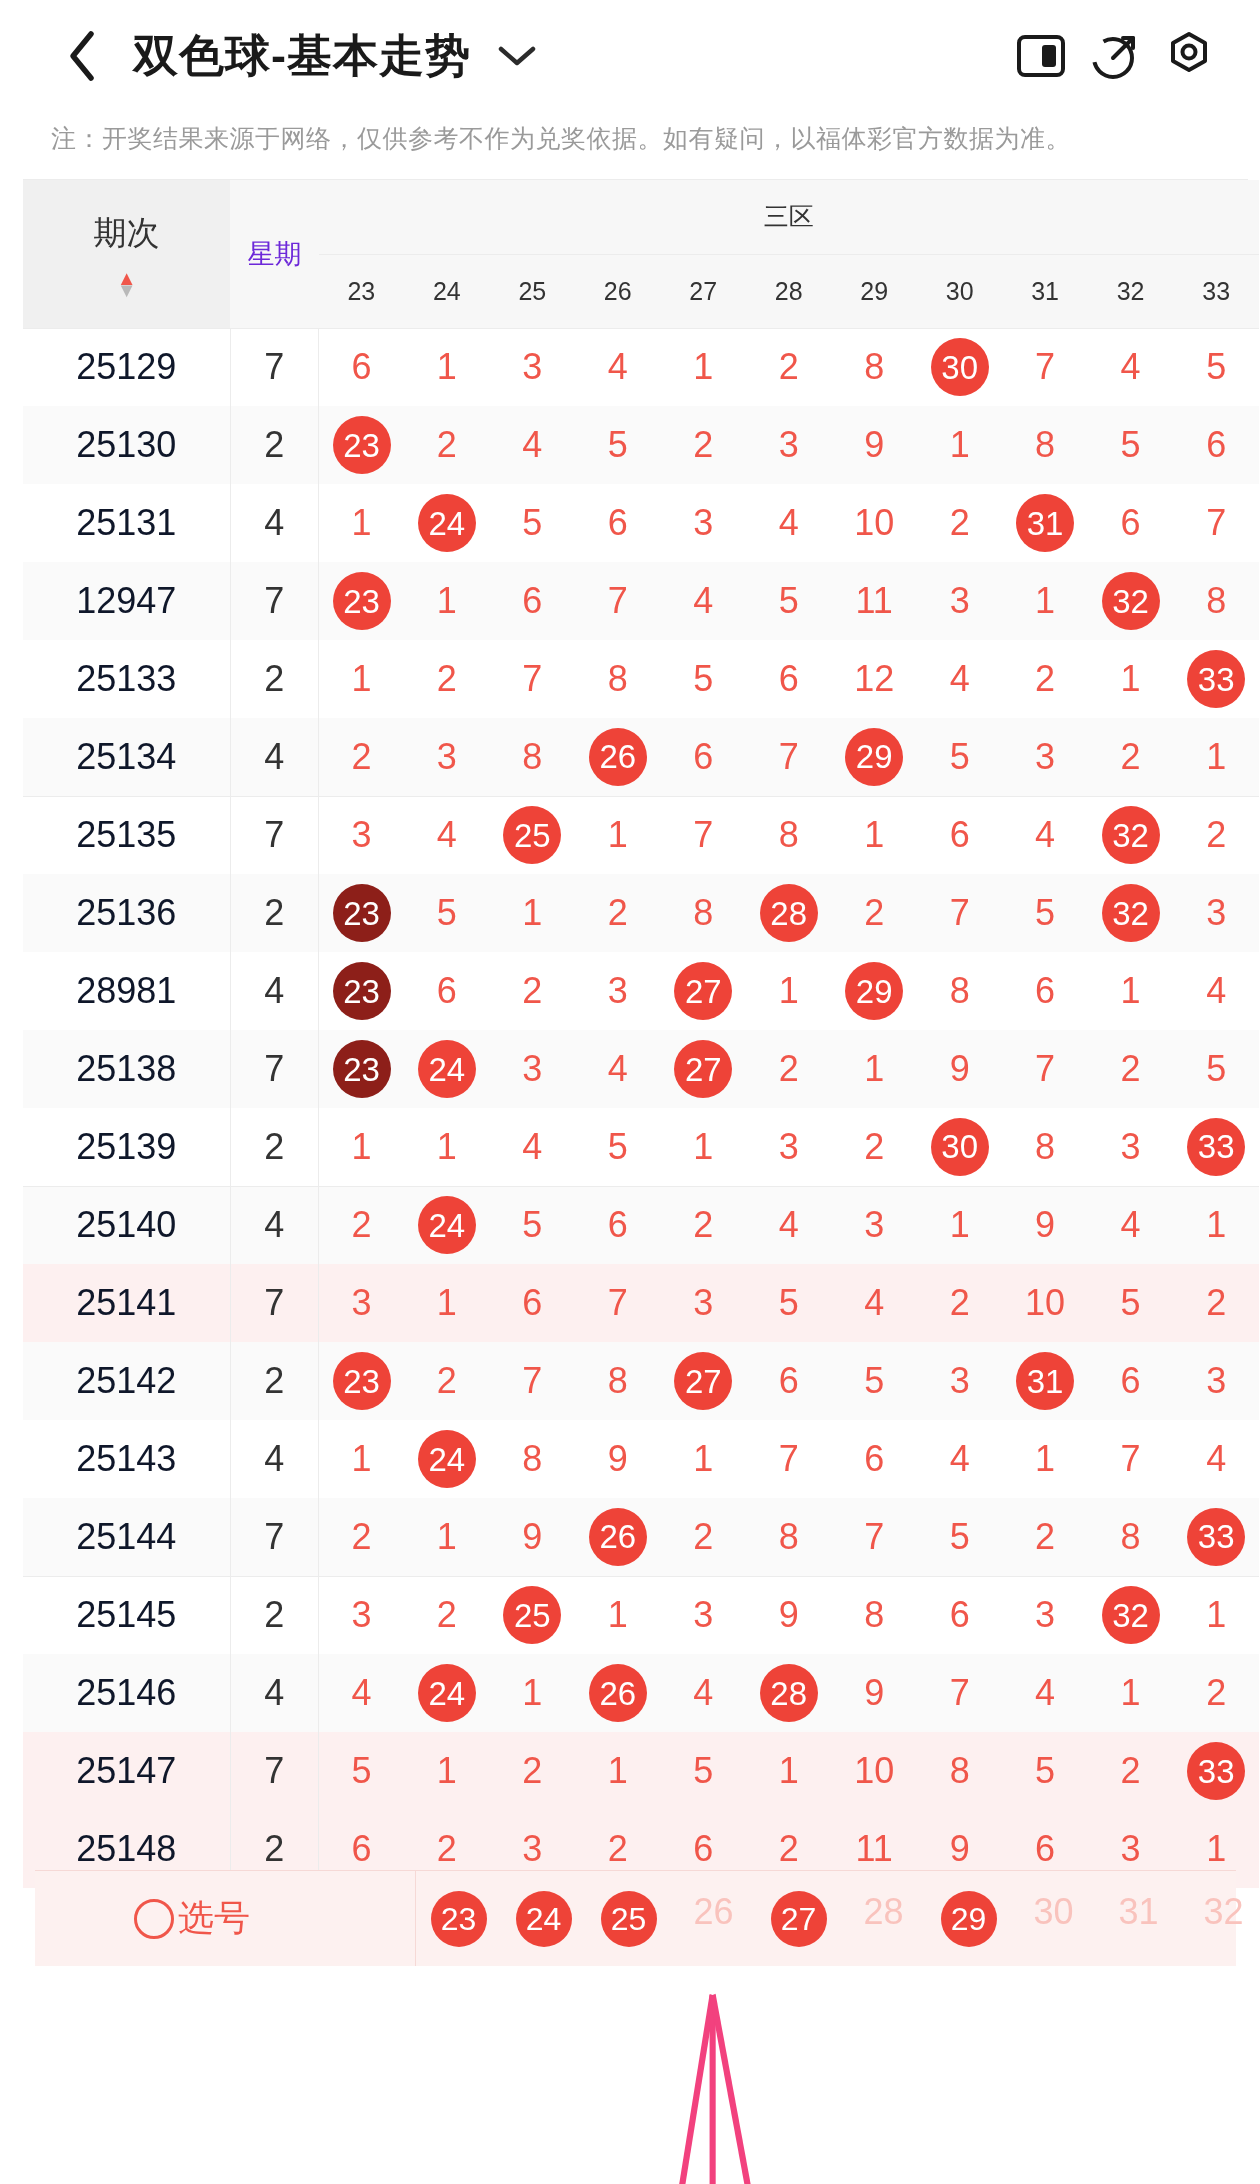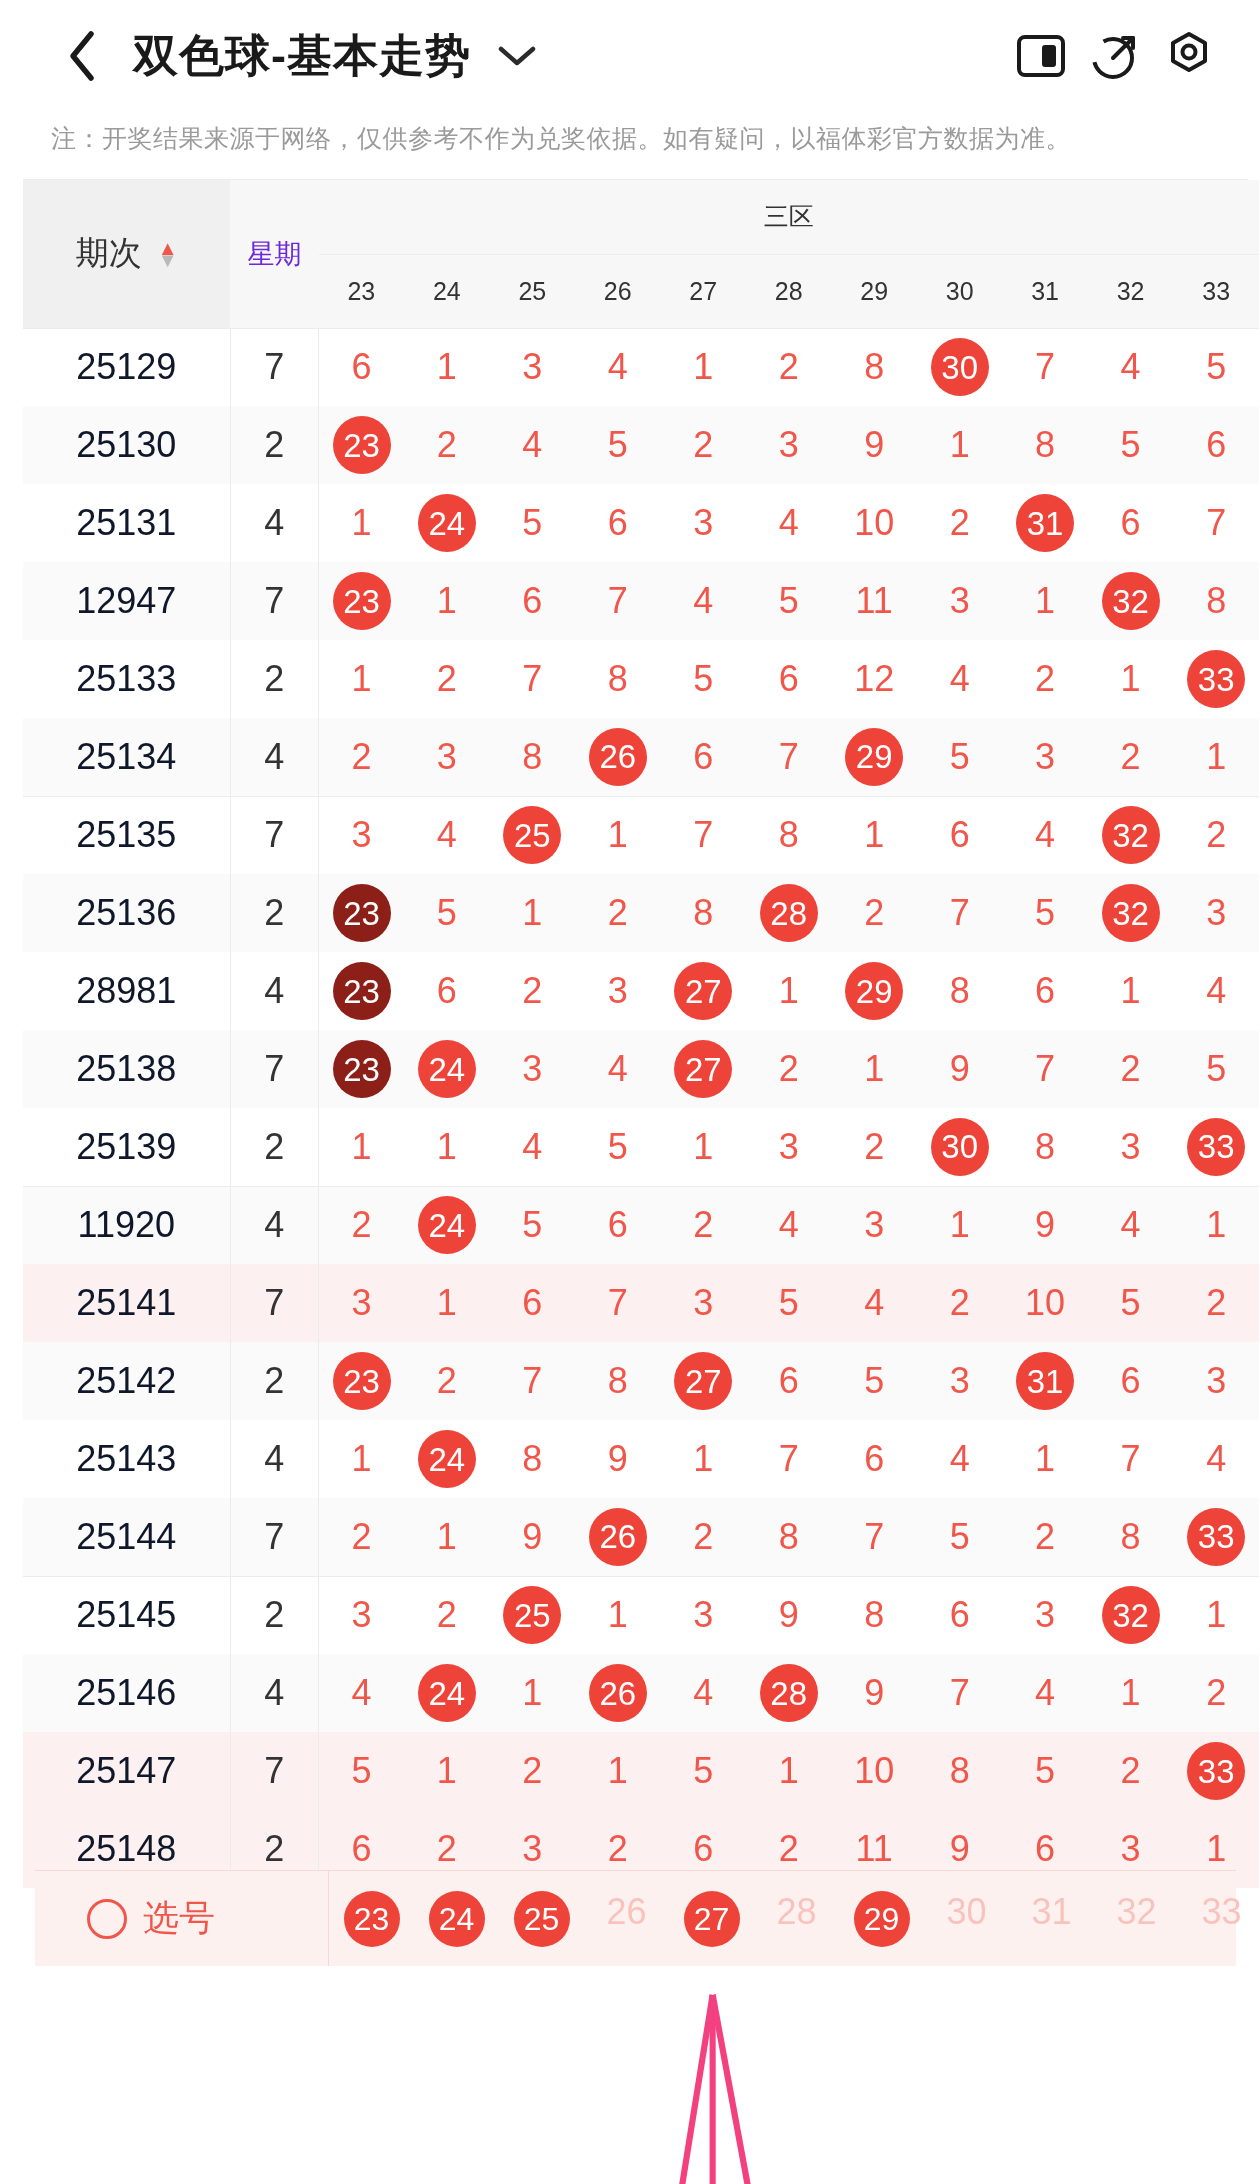--- a/index.html
+++ b/index.html
@@ -91,21 +91,21 @@
     color: #6d28d9;
     line-height: 1.05;
   }
   .th-zone {
     background: #f7f7f7 !important;
     font-size: 25px;
     color: #333;
     height: 74px;
     border-bottom: 1px solid #ececec;
   }
-  .qici-inner { display: inline-flex; align-items: center; justify-content: center; gap: 16px;}
+  .qici-inner { display: inline-flex; align-items: center; justify-content: center; gap: 16px; flex-direction: column;}
   .sort-arrows { display: inline-flex; flex-direction: column; line-height: 0.6; }
   .sort-arrows .up { color: #f0564a; font-size: 20px; }
   .sort-arrows .dn { color: #b9b9b9; font-size: 20px; }
 
   tbody td.qici {
     color: #0f172a;
     font-size: 36px;
     border-right: 1px solid #ececec;
   }
   tbody td.week {
@@ -136,27 +136,28 @@
     position: absolute;
     left: 12px; right: 12px;
     bottom: 0;
     height: 96px;
     display: flex;
     align-items: center;
     background: #fdf1f0;
     border-top: 1px solid #f6d9d6;
   }
   .footer-label {
-    width: 294px;
+    width: 334px;
     display: flex; align-items: center;
     padding-left: 52px;
-    gap: 16px;
+    gap: 4px;
     flex: 0 0 auto;
     border-right: 1px solid #f6d9d6;
     height: 100%;
+    margin-left: 47px;
   }
   .circle-o {
     width: 40px; height: 40px;
     border: 3px solid #f0564a;
     border-radius: 50%;
   }
   .footer-label span.txt { font-size: 36px; color: #f0564a; }
   .footer-nums { display: flex; flex: 1 1 auto; }
   .footer-num {
     width: 85px;
@@ -425,21 +426,21 @@
             <td class="num">5</td>
             <td class="num">1</td>
             <td class="num">3</td>
             <td class="num">2</td>
             <td class="num"><span class="ball">30</span></td>
             <td class="num">8</td>
             <td class="num">3</td>
             <td class="num"><span class="ball">33</span></td>
           </tr>
           <tr class="alt grp">
-            <td class="qici">11920</td>
+            <td class="qici">25140</td>
             <td class="week">4</td>
             <td class="num">2</td>
             <td class="num"><span class="ball">24</span></td>
             <td class="num">5</td>
             <td class="num">6</td>
             <td class="num">2</td>
             <td class="num">4</td>
             <td class="num">3</td>
             <td class="num">1</td>
             <td class="num">9</td>

